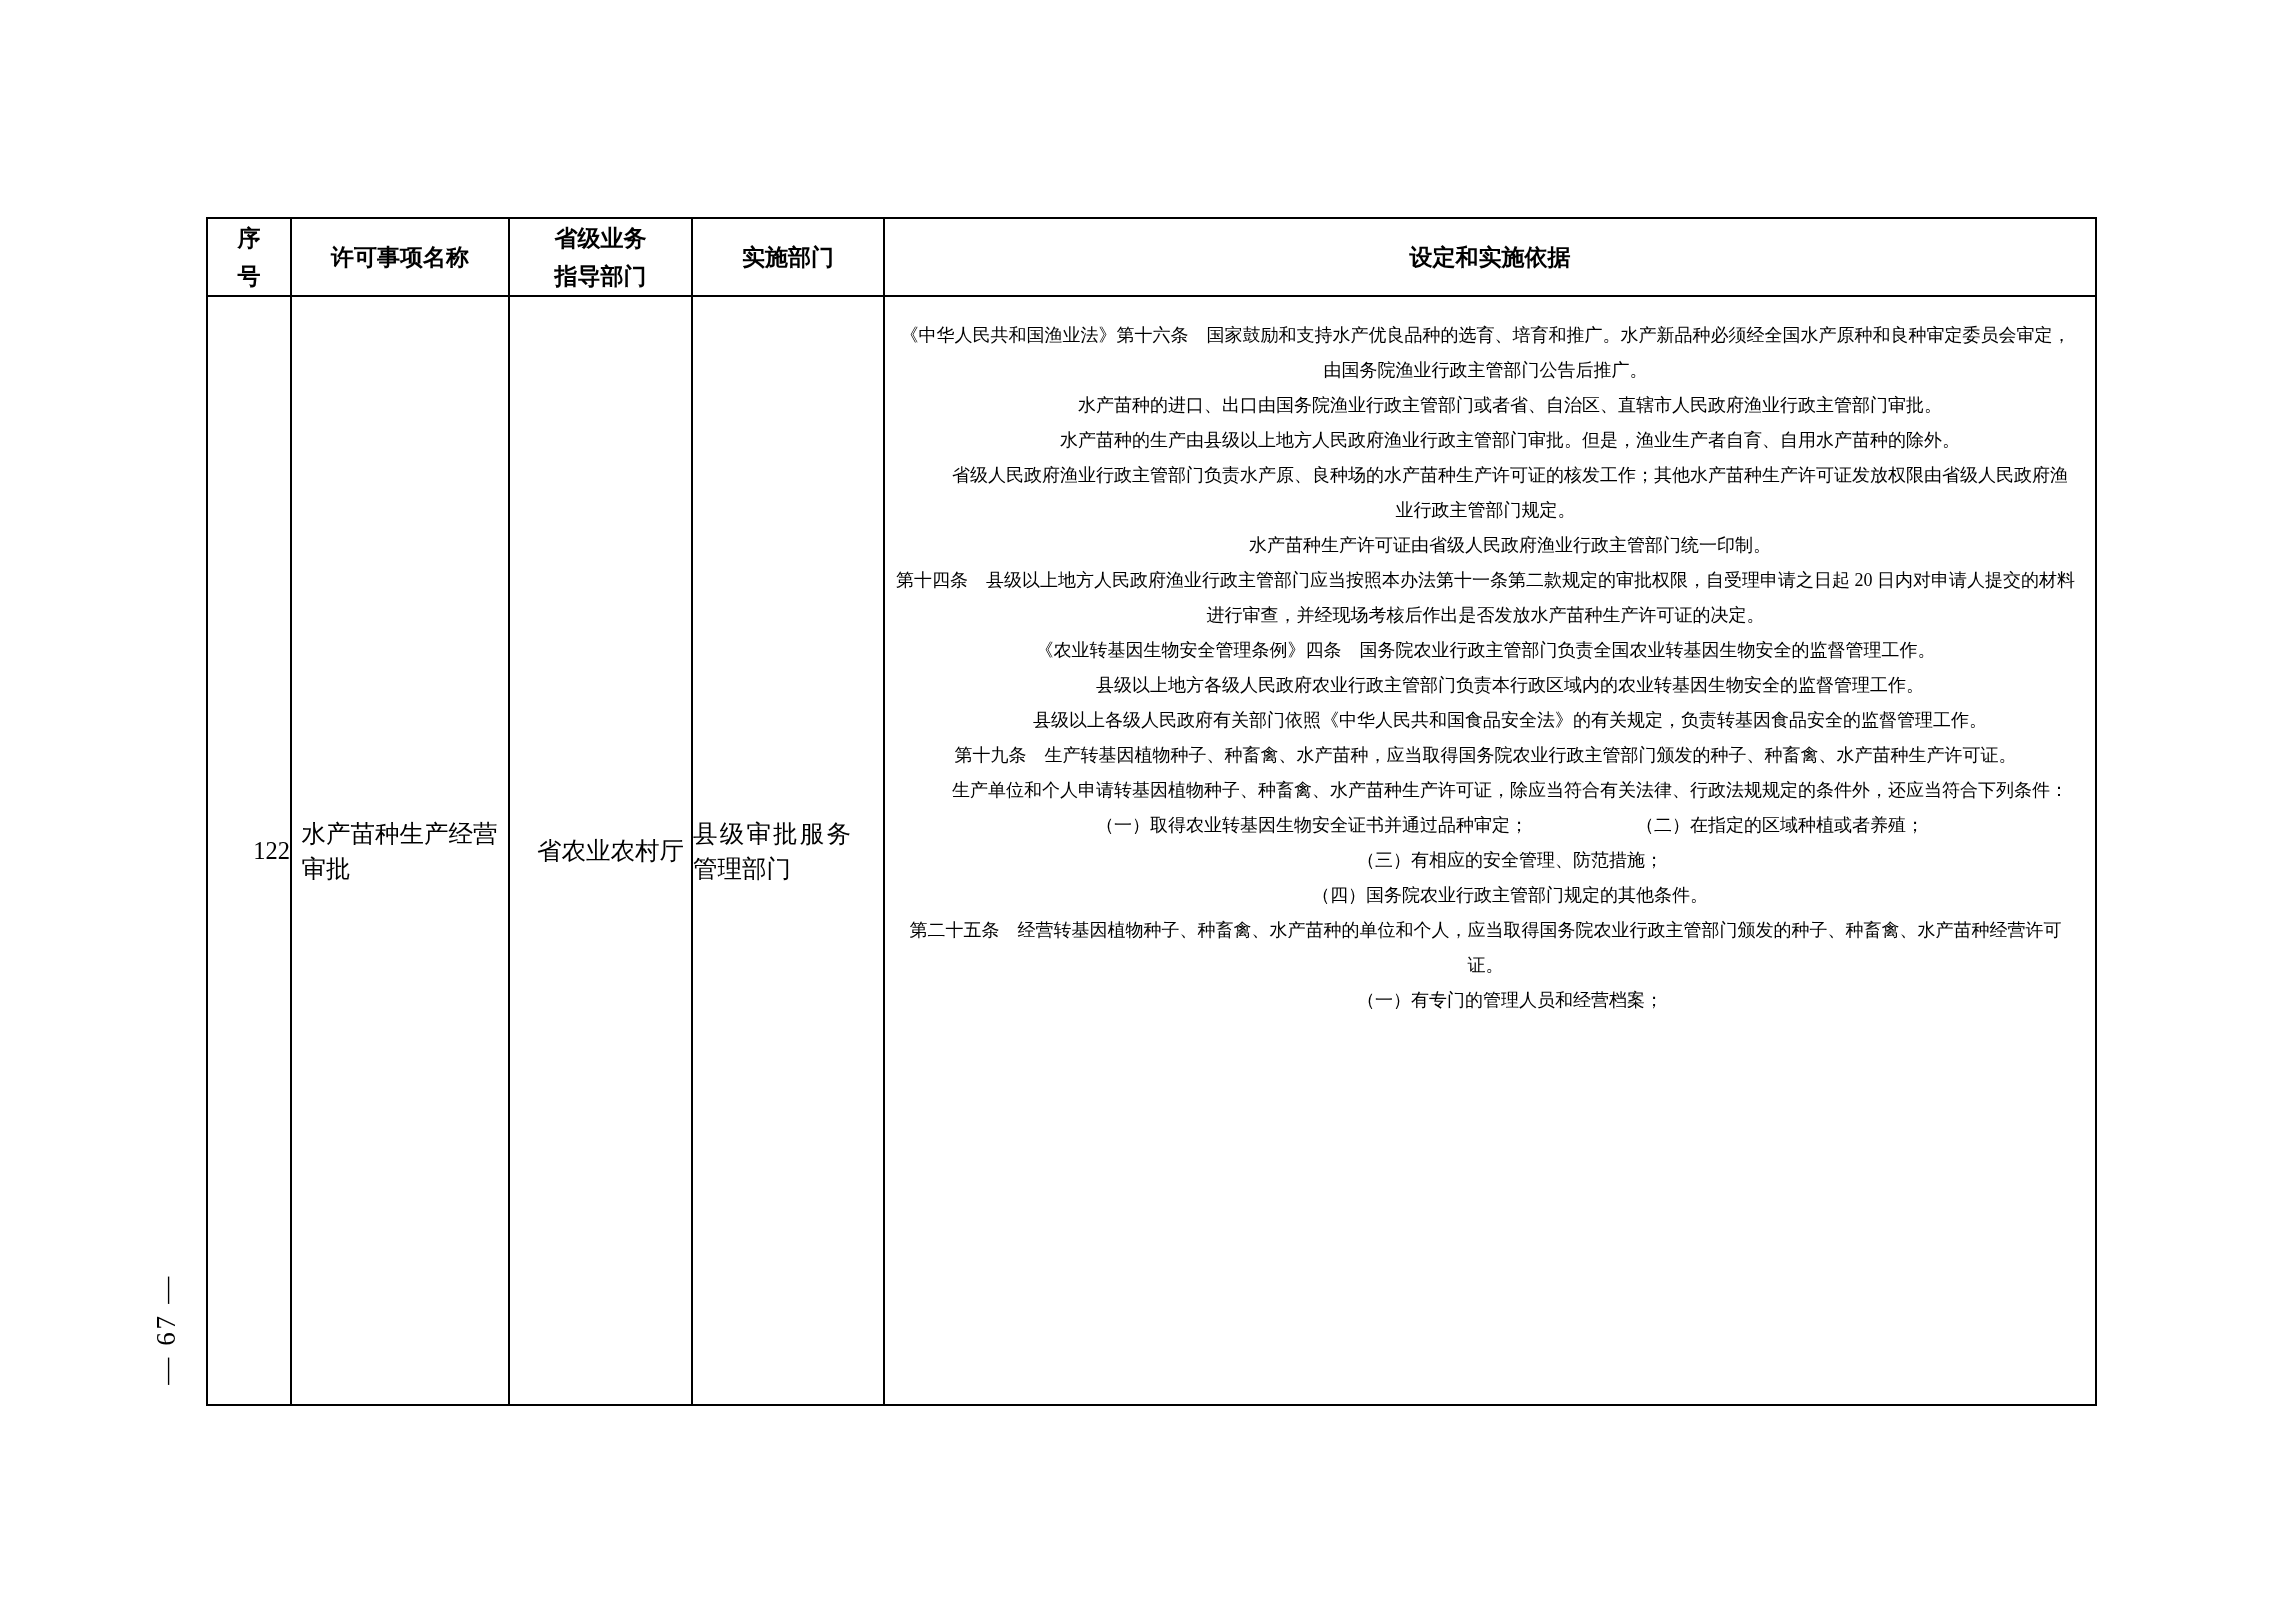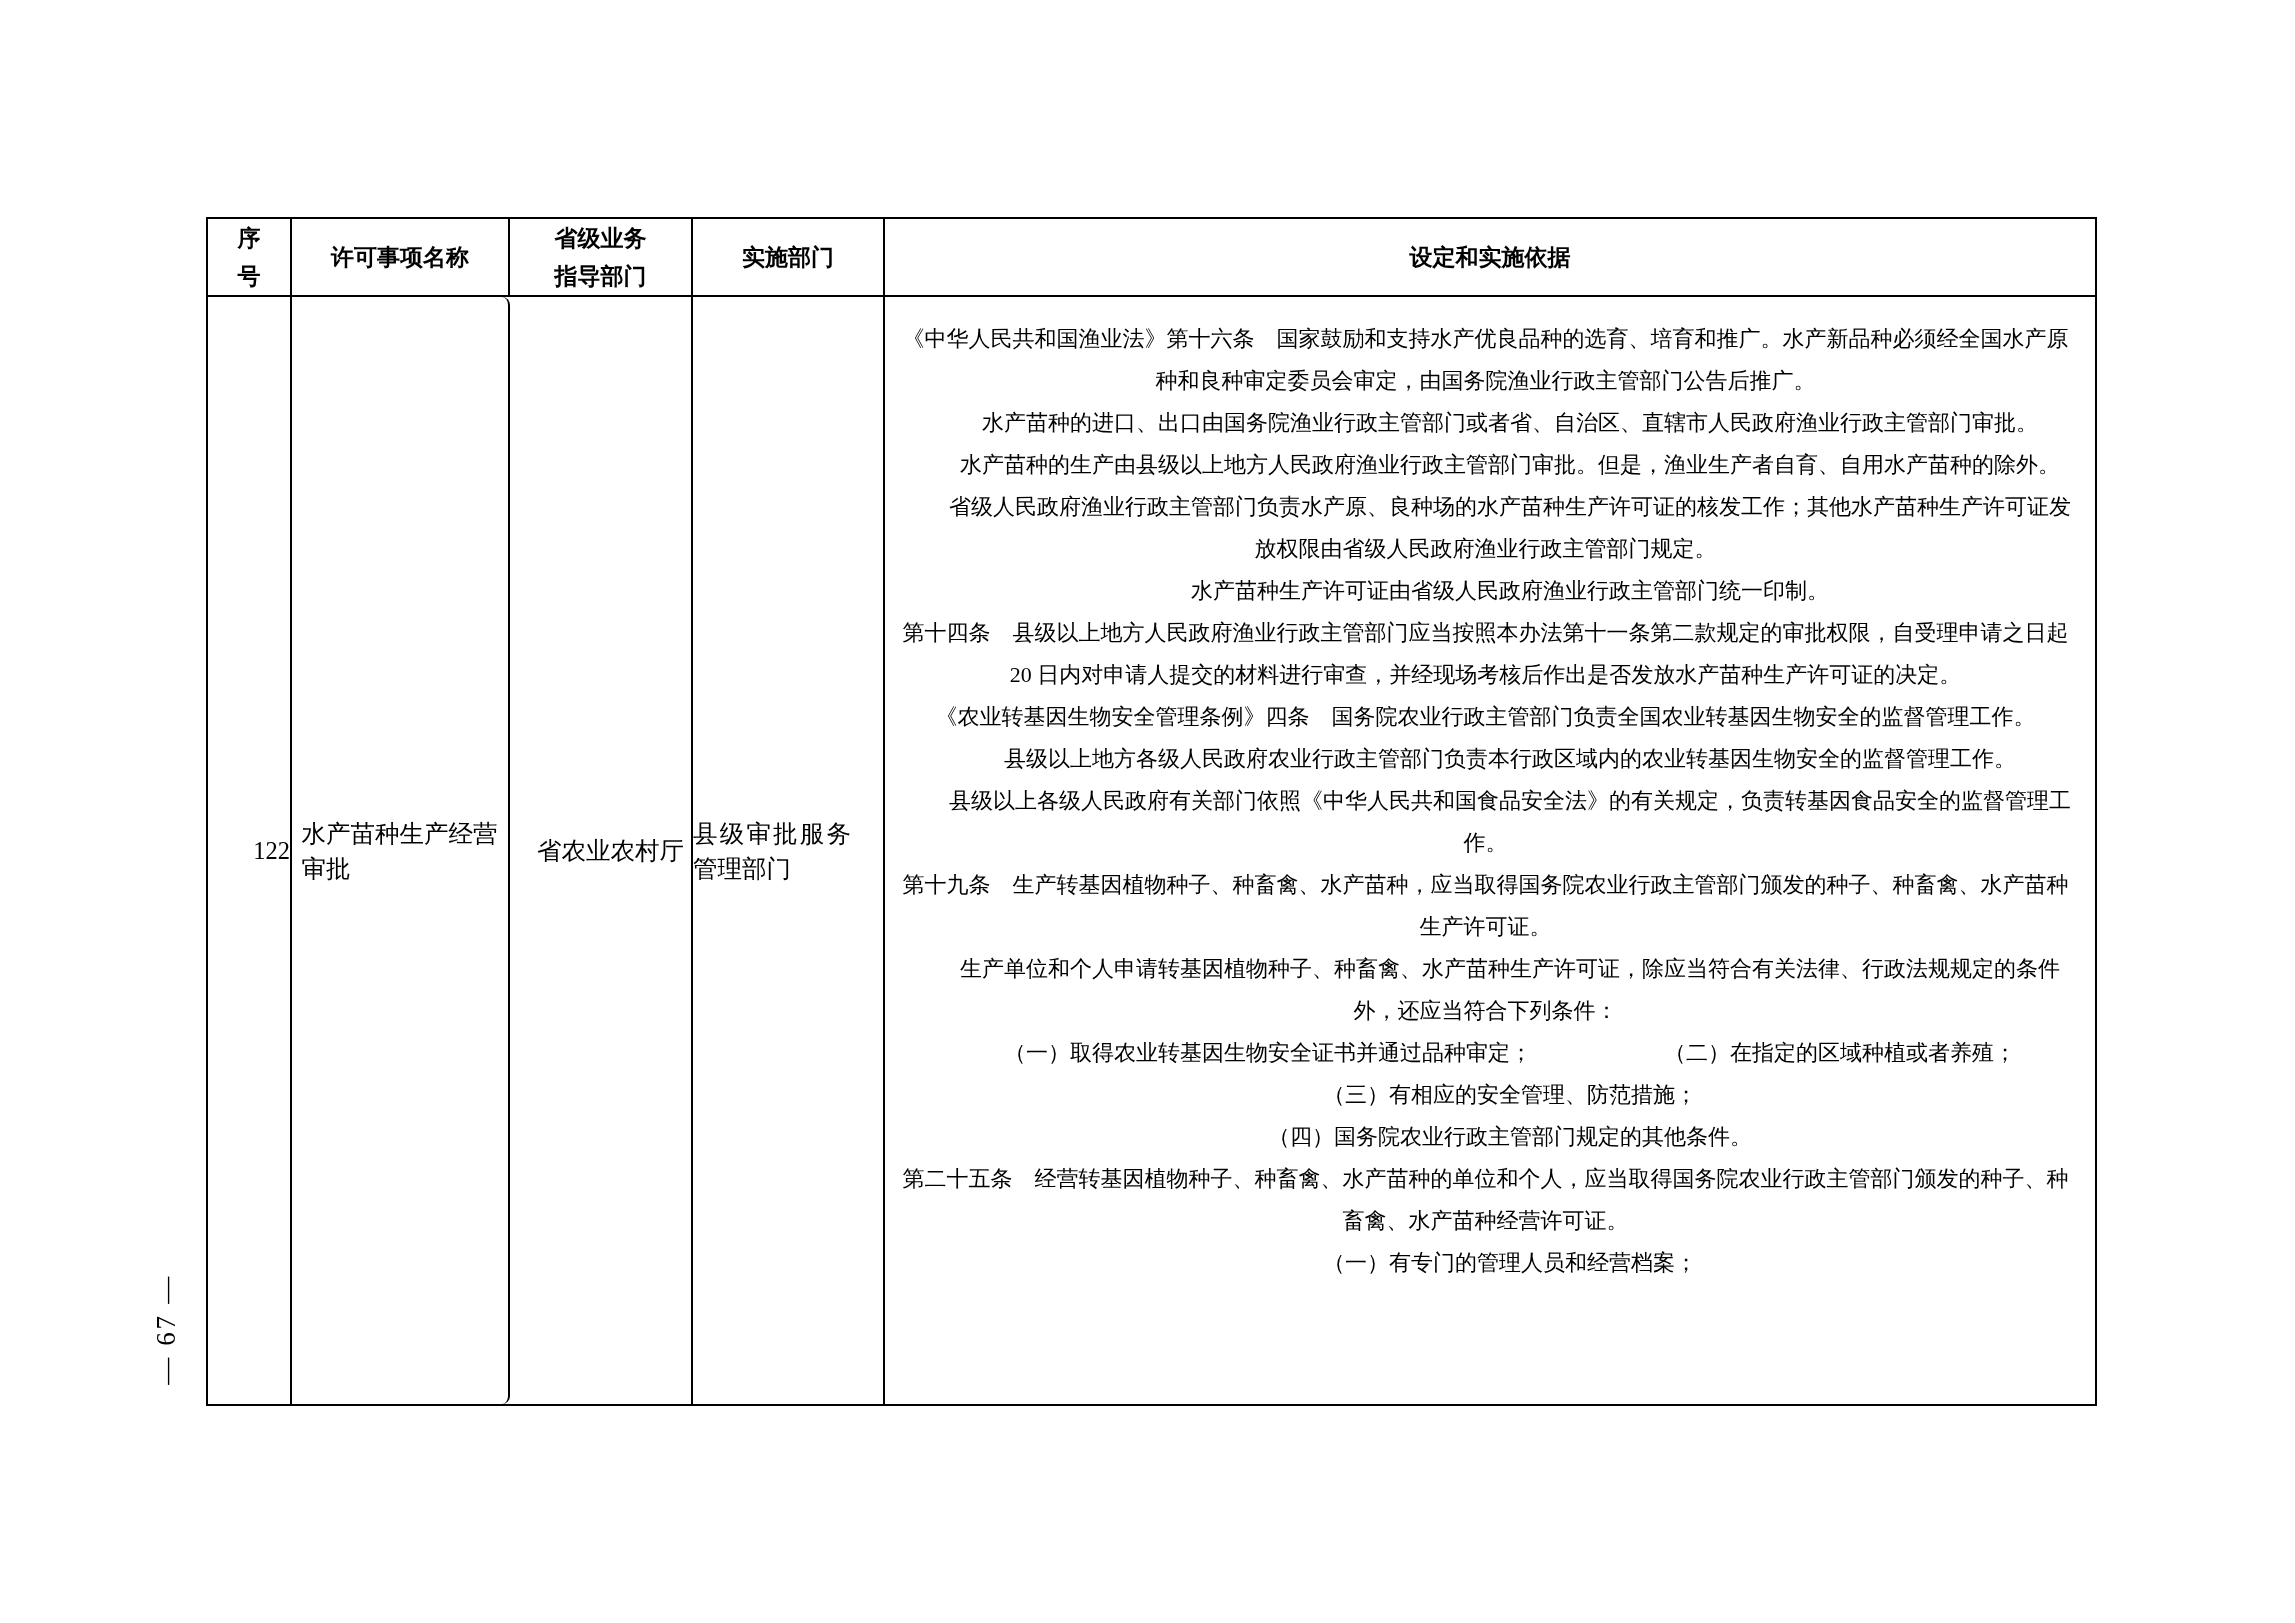--- a/index.html
+++ b/index.html
@@ -64,31 +64,31 @@
     white-space: pre-line;
   }
 
   .td {
     display: flex;
     align-items: center;
     font-size: 24.5px;
     line-height: 35px;
   }
   .td-serial { justify-content: flex-end; }
-  .td-item   { padding: 0 9.5px; border-radius: 8px; }
+  .td-item   { padding: 0 9.5px; }
   .td-item .inner { width: 199px; text-align: left; }
   .td-guidance { justify-content: center; padding-left: 20px; }
   .td-implement { justify-content: flex-start; }
   .td-implement .inner { width: 158px; text-align: justify; }
 
   .td-basis {
     display: block;
     padding: 20.5px 18.4px 0 9.5px;
-    font-size: 22px;
-    line-height: 42px;
+    font-size: 18px;
+    line-height: 35px;
     line-break: strict;
   }
   .td-basis p.para {
     margin: 0;
     text-indent: 0;
   }
   .td-basis p.para.indent {
     text-indent: 49px;
   }
 </style>

